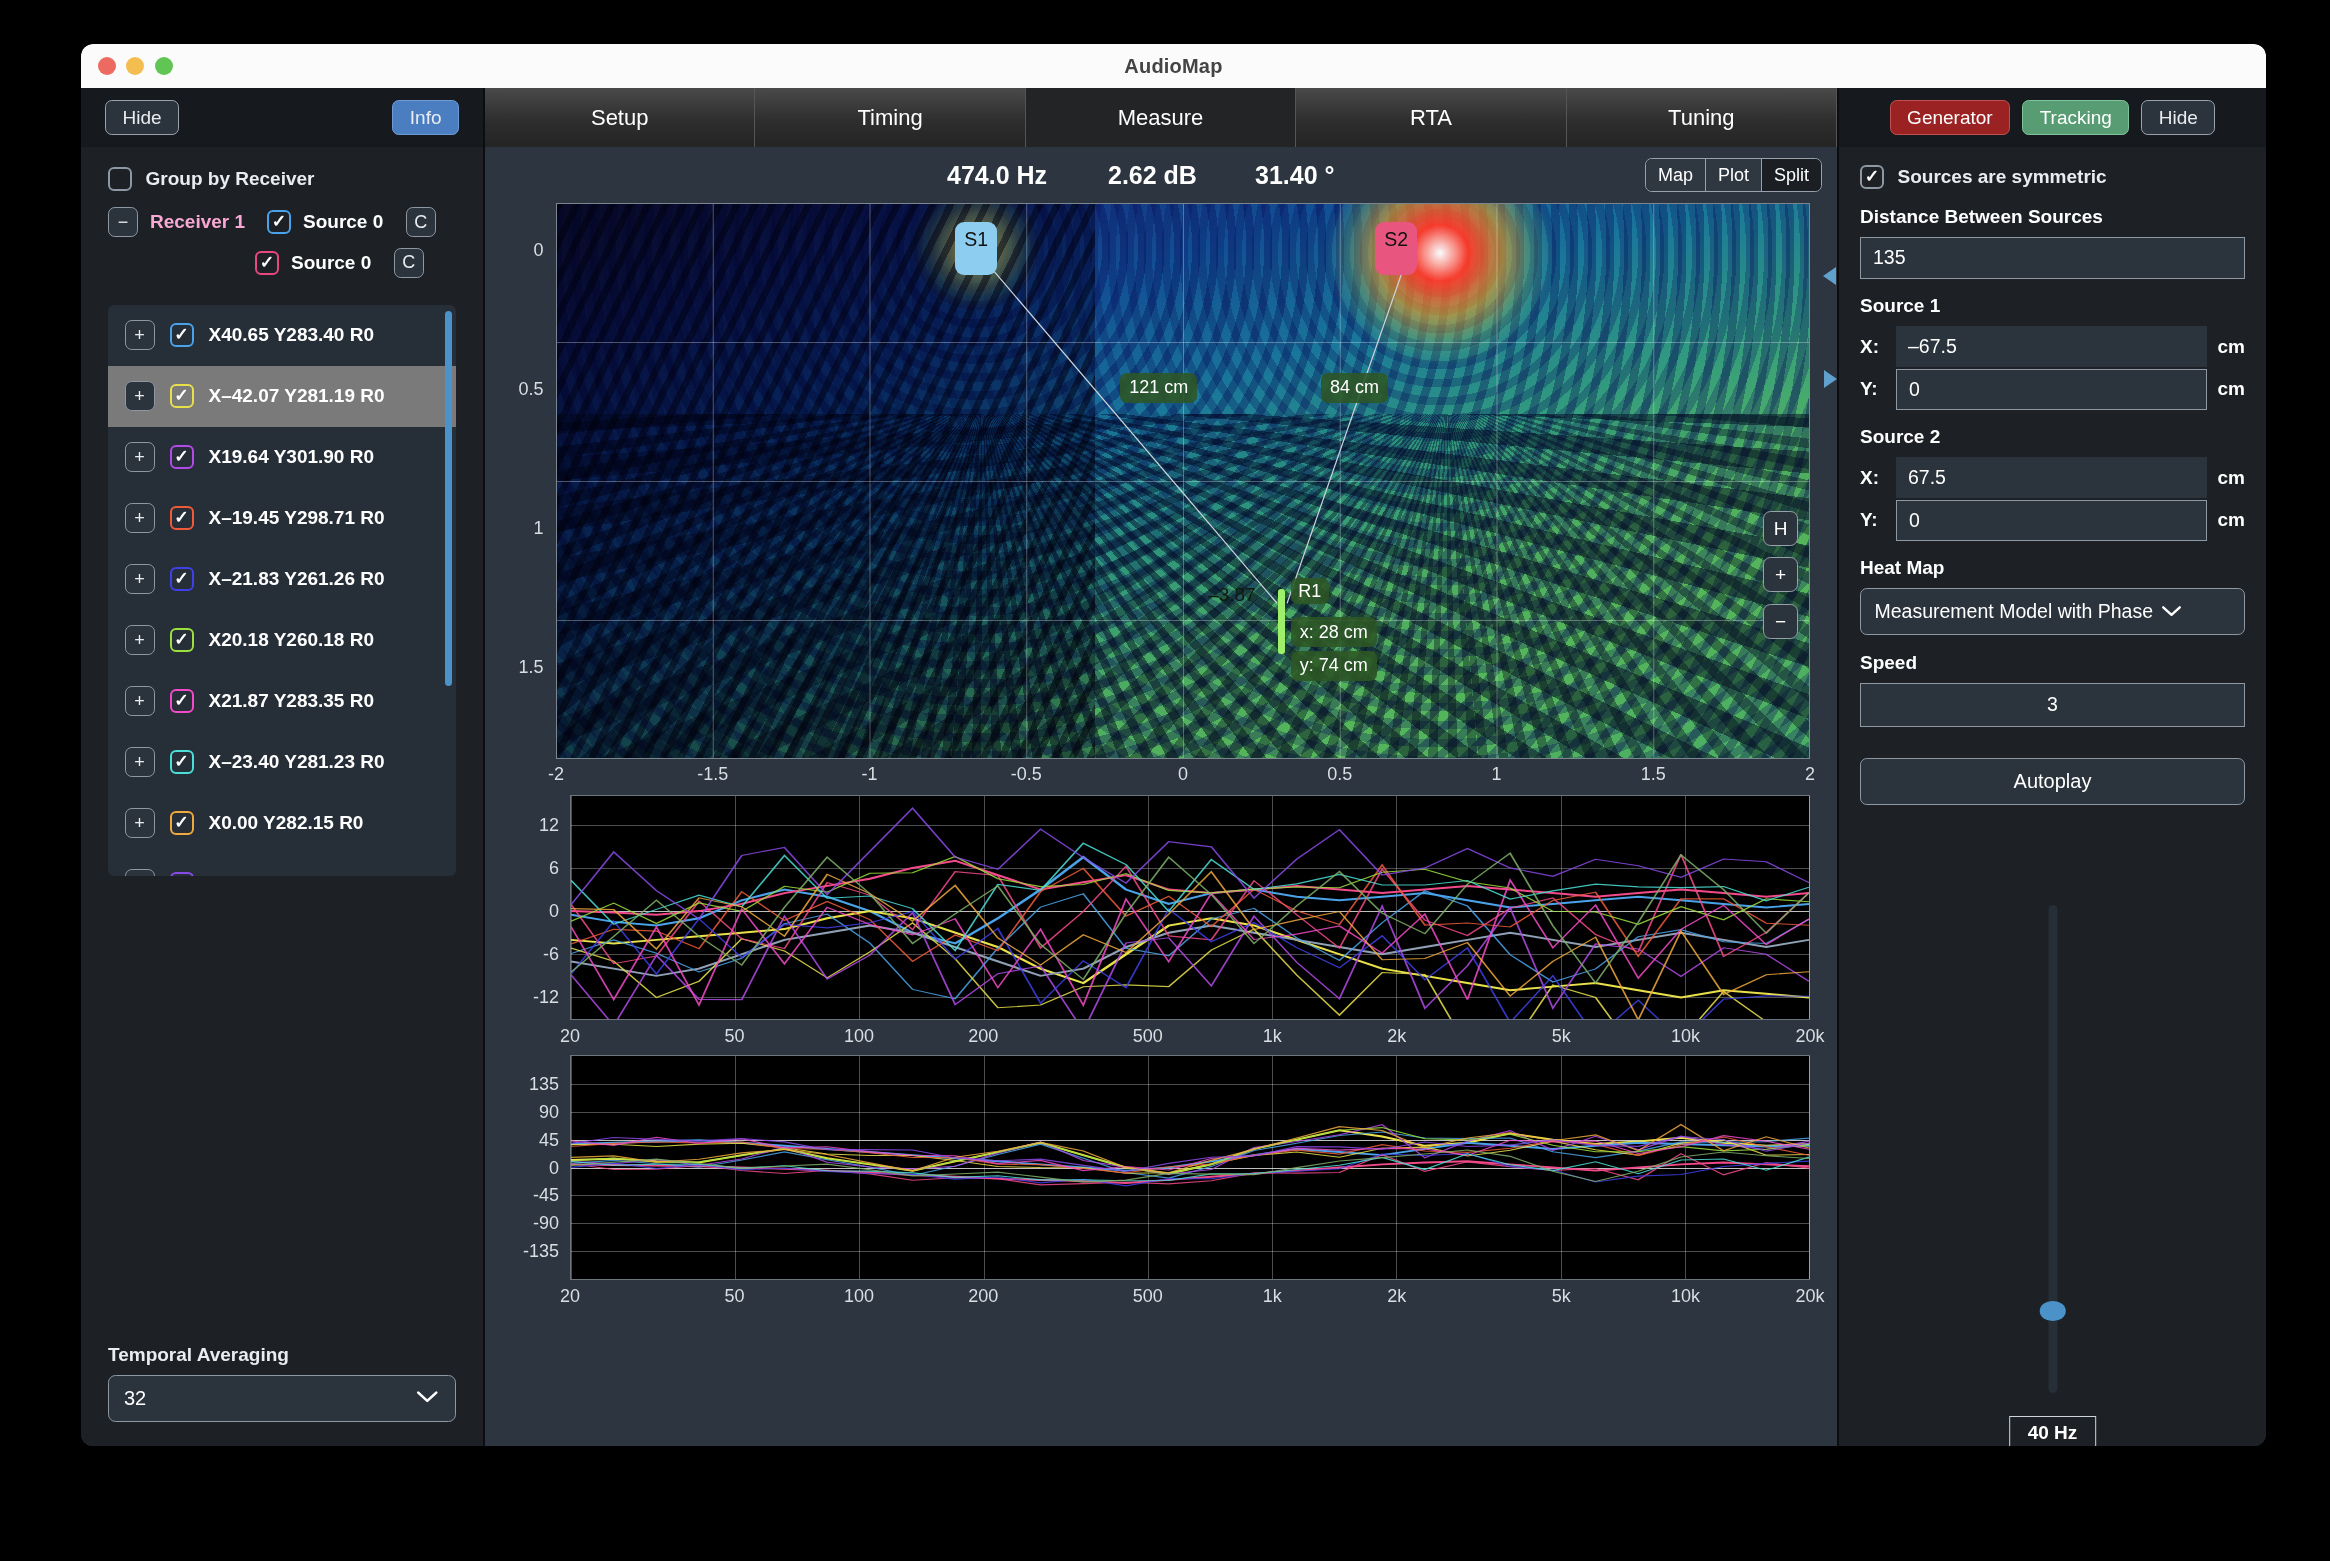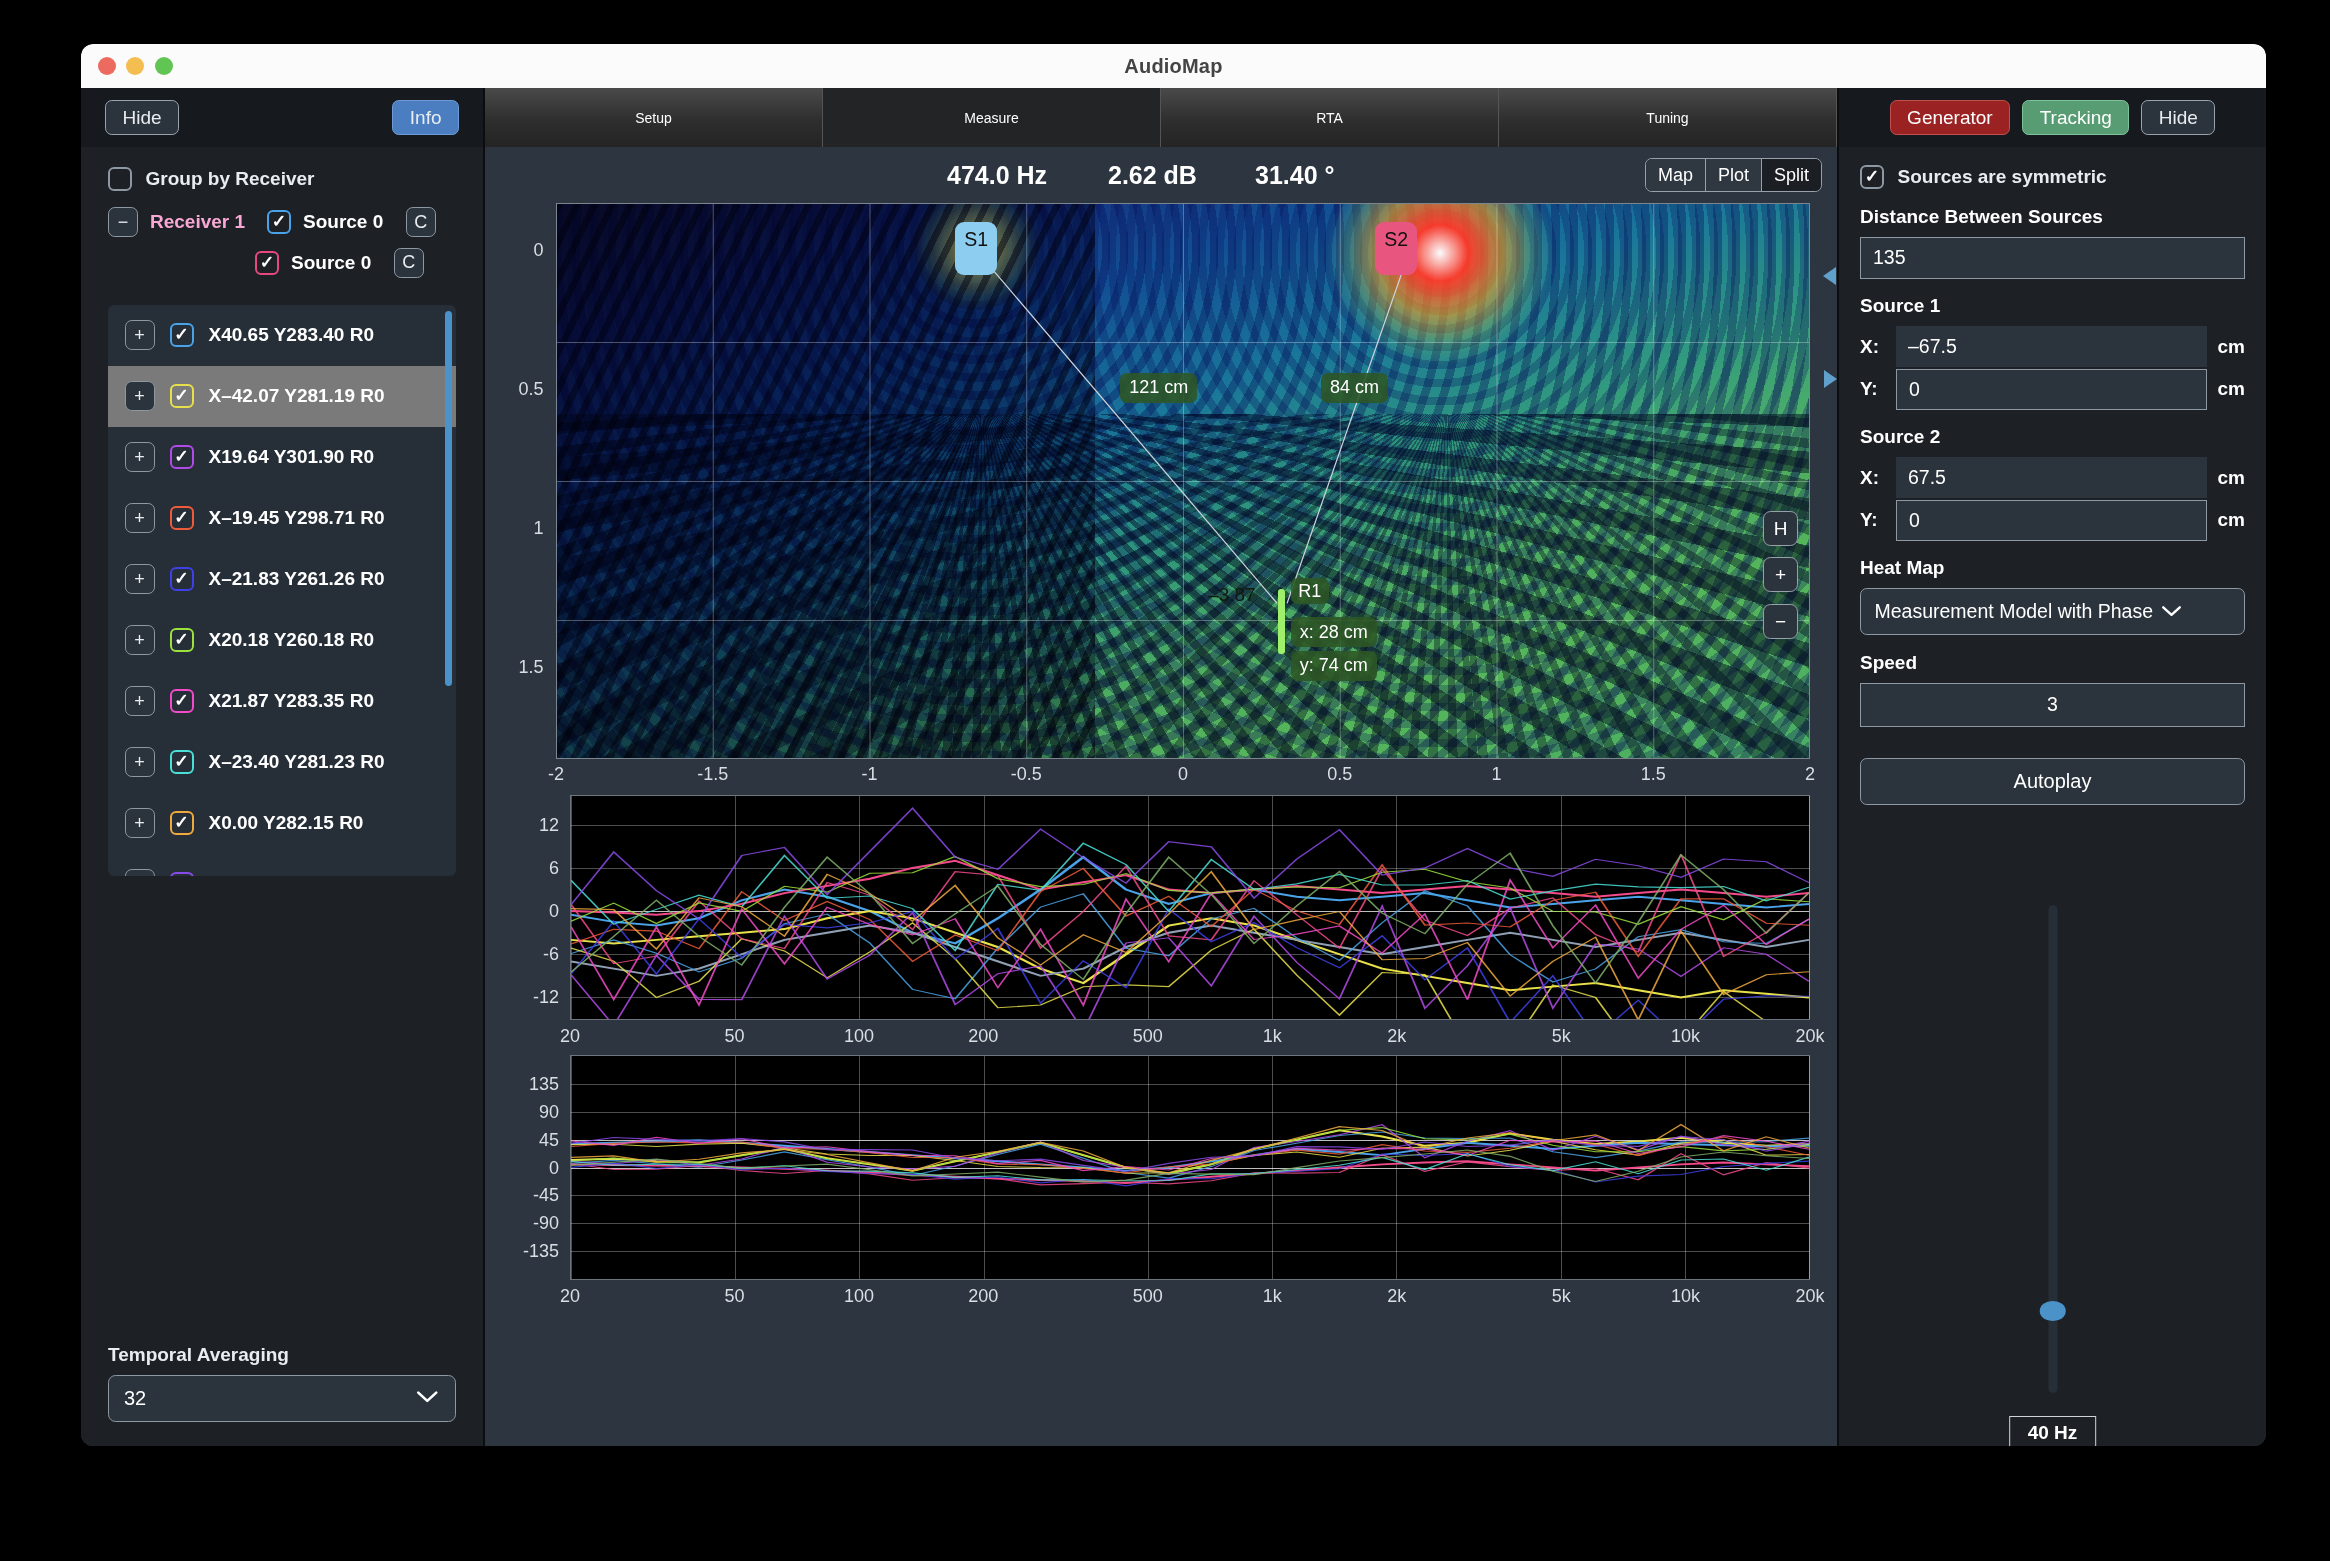--- a/index.html
+++ b/index.html
@@ -106,21 +106,21 @@
     background:#2b333c; color:#fff; font-size: 20px;
     display:flex; align-items:center; padding: 0 15px; position: relative;
   }
   .chev { position:absolute; right: 16.5px; top: 50%; transform: translateY(-55%); }
 
   
   #center { flex: 1; background:#2c3540; display:flex; flex-direction:column; min-width:0; }
   #tabs { height: 59px; display:flex; }
   .tab {
     flex: 1; display:flex; align-items:center; justify-content:center;
-    font-size: 14px; color:#fff;
+    font-size: 22px; color:#fff;
     background: linear-gradient(180deg,#4a4a4a 0%,#2e2e2e 55%,#242424 100%);
     border-right: 0.8px solid #555;
   }
   .tab.active { background: #222426; }
   #readout {
     height: 56px; display:flex; align-items:center;
     position: relative; padding-left: 0;
   }
   .ro { font-size: 25px; color:#fff; font-weight: bold; }
   #ro1 { position:absolute; left: 462px; }
@@ -357,20 +357,21 @@
               </svg>
           </span>
         </div>
       </div>
     </div>
 
     <div id="center">
 
       <div id="tabs">
           <div class="tab">Setup</div>
+          <div class="tab">Timing</div>
           <div class="tab active">Measure</div>
           <div class="tab">RTA</div>
           <div class="tab">Tuning</div>
         </div>
 
       <div id="readout">
         <div class="ro" id="ro1">474.0 Hz</div>
         <div class="ro" id="ro2">2.62 dB</div>
         <div class="ro" id="ro3">31.40 °</div>
         <div id="viewtoggle">

